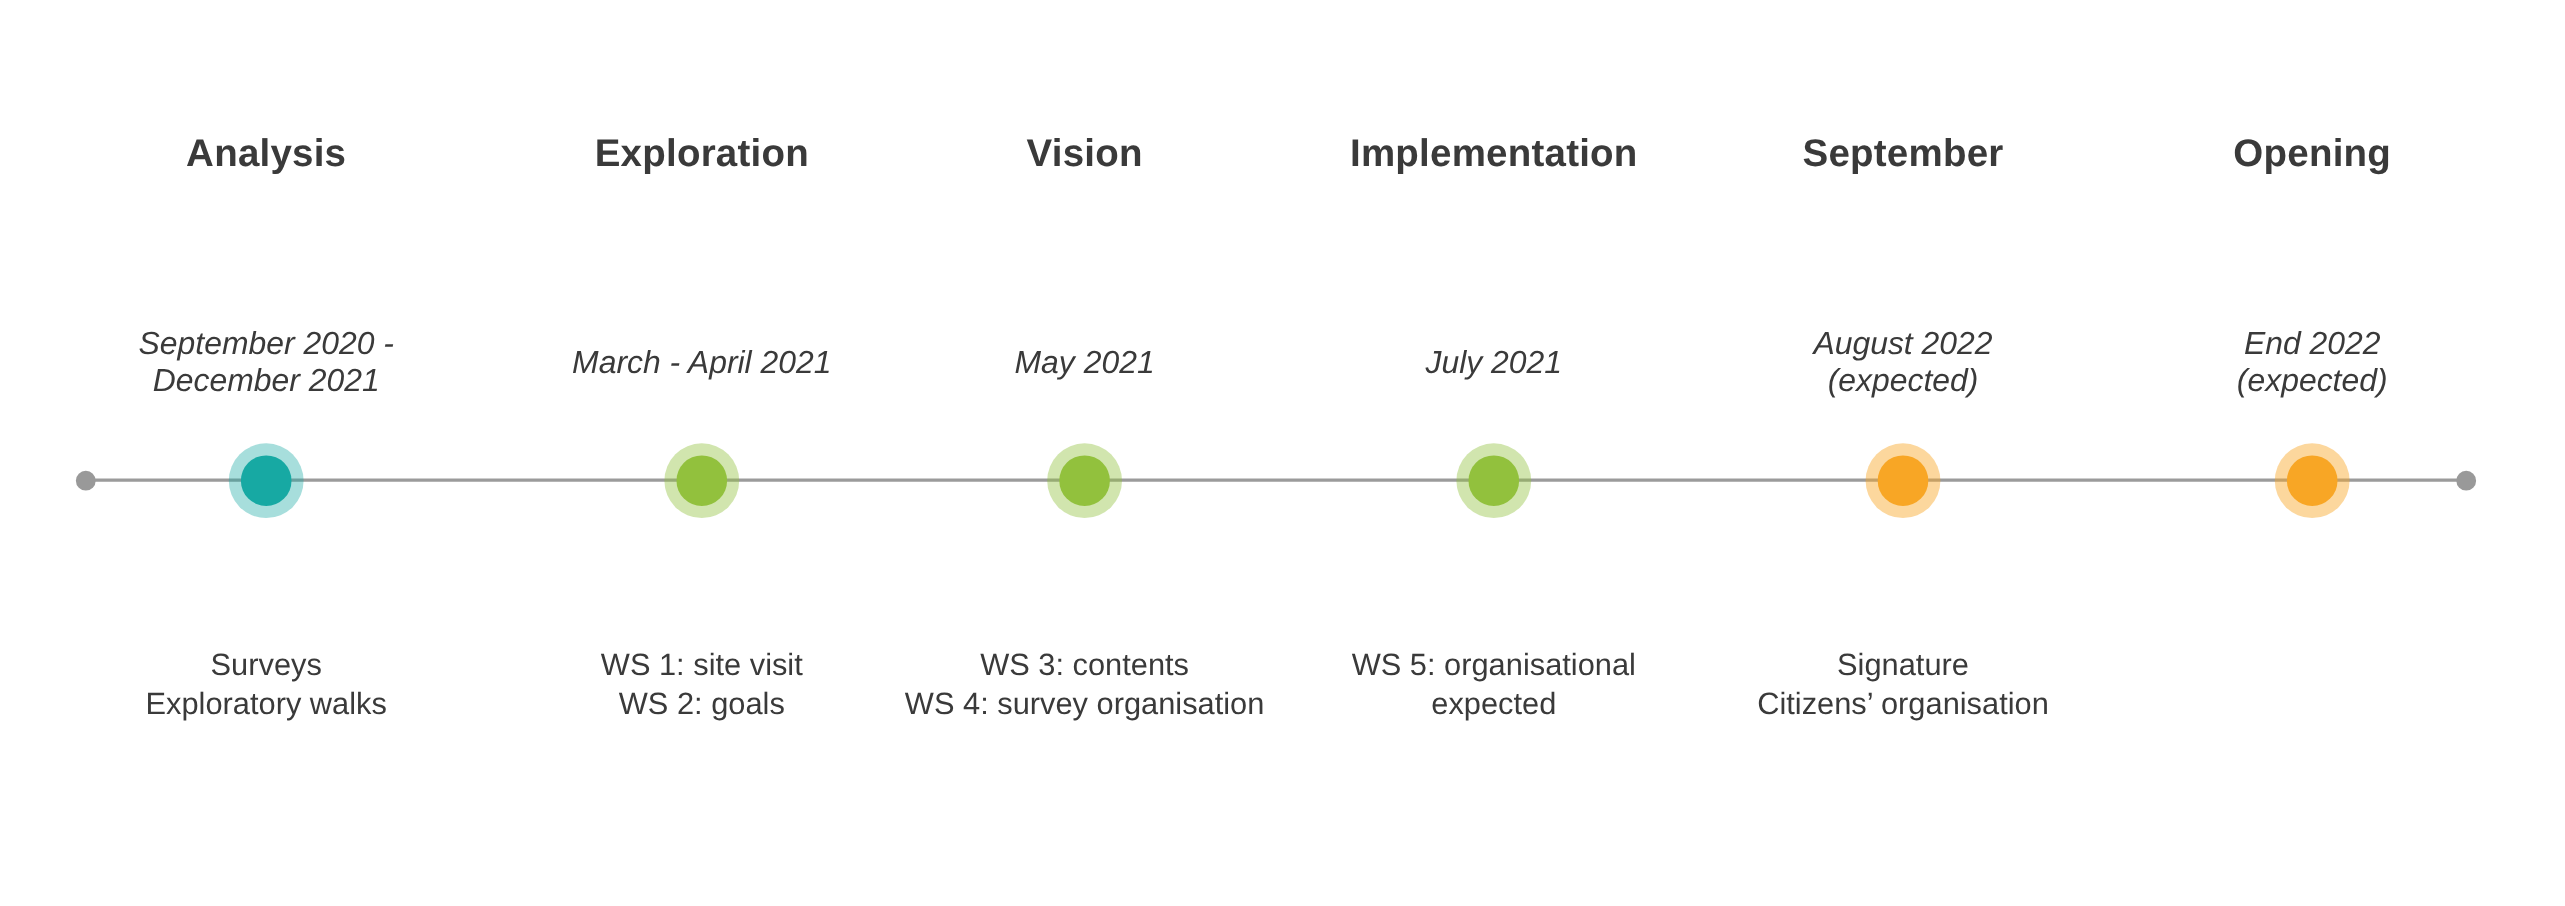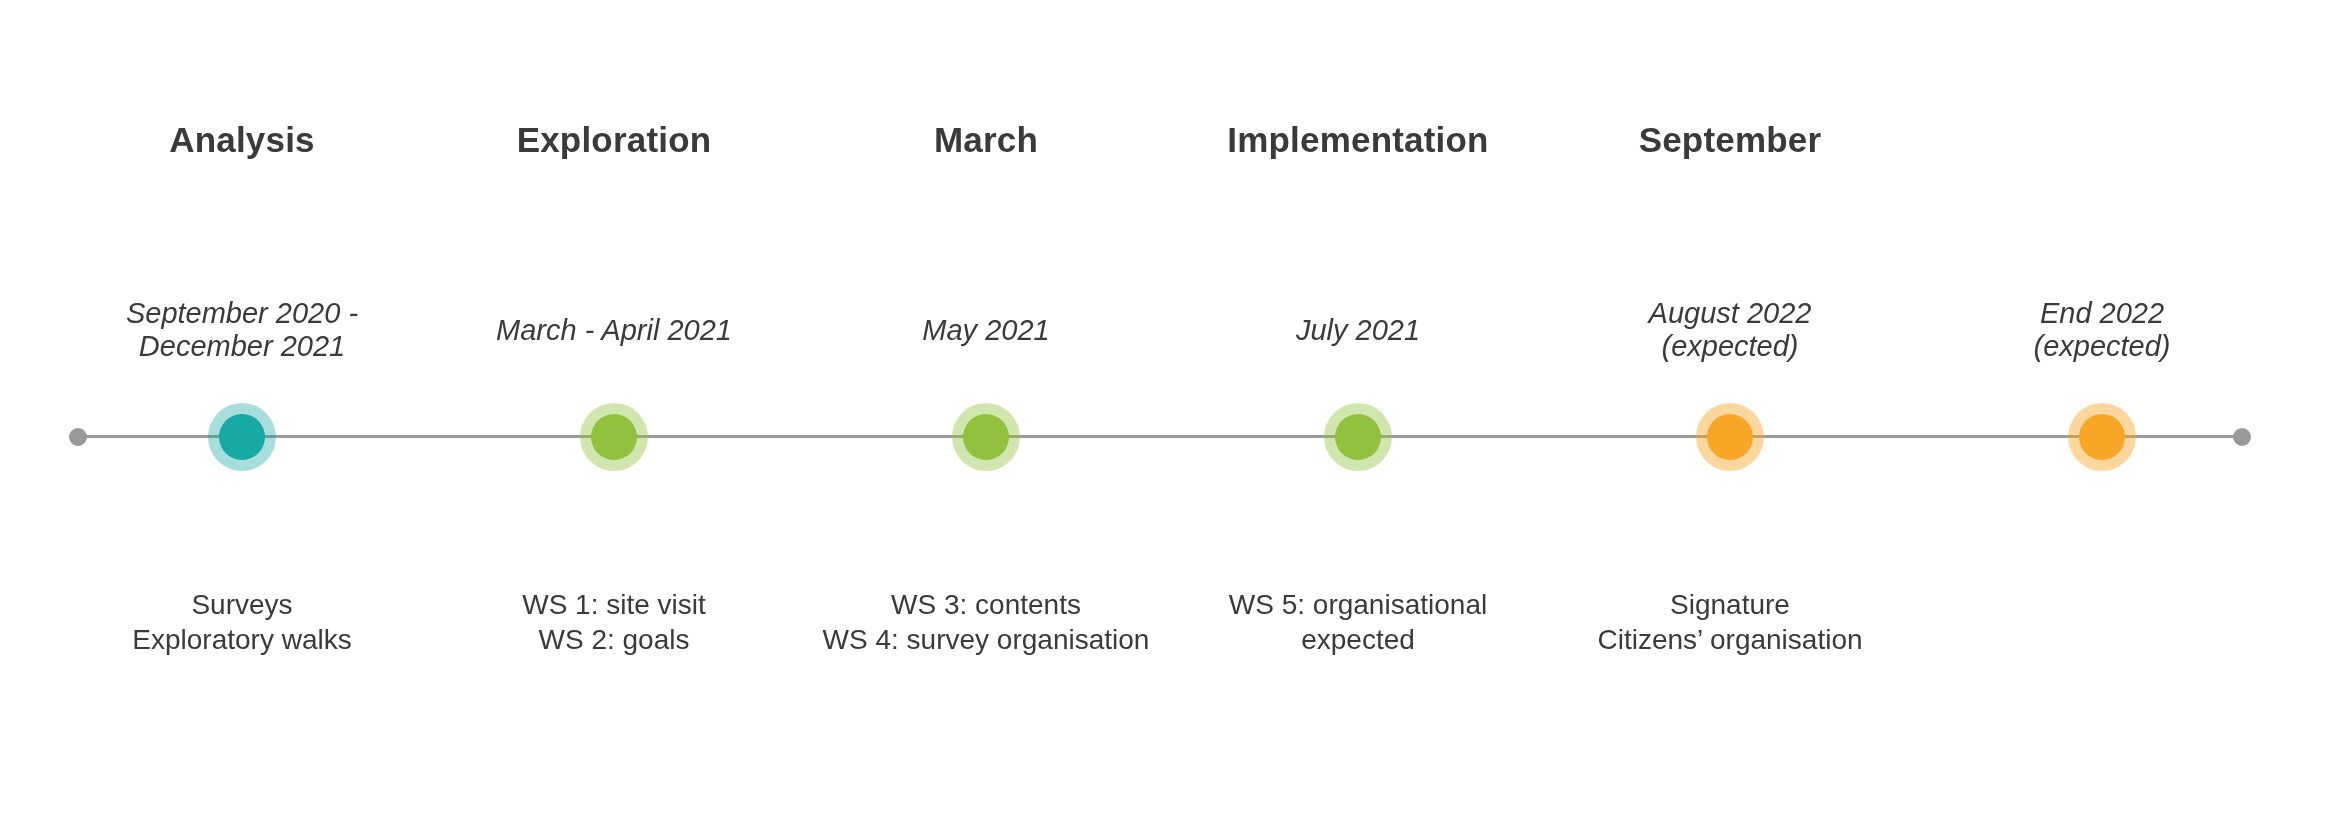--- a/index.html
+++ b/index.html
@@ -111,33 +111,33 @@
     <div class="phase-date">September 2020 -
 December 2021</div>
     <div class="phase-dot">
       <div class="dot-halo" style="background-color: rgba(23, 169, 163, 0.38);"></div>
       <div class="dot-core" style="background-color: rgb(23, 169, 163);"></div>
     </div>
     <div class="phase-desc">Surveys
 Exploratory walks</div>
   </div>
 
-  <div class="phase" style="left:428px">
+  <div class="phase" style="left:452px">
     <div class="phase-title">Exploration</div>
     <div class="phase-date">March - April 2021</div>
     <div class="phase-dot">
       <div class="dot-halo" style="background-color: rgba(146, 193, 61, 0.42);"></div>
       <div class="dot-core" style="background-color: rgb(146, 193, 61);"></div>
     </div>
     <div class="phase-desc">WS 1: site visit
 WS 2: goals</div>
   </div>
 
   <div class="phase" style="left:800px">
-    <div class="phase-title">March</div>
+    <div class="phase-title">Vision</div>
     <div class="phase-date">May 2021</div>
     <div class="phase-dot">
       <div class="dot-halo" style="background-color: rgba(146, 193, 61, 0.42);"></div>
       <div class="dot-core" style="background-color: rgb(146, 193, 61);"></div>
     </div>
     <div class="phase-desc">WS 3: contents
 WS 4: survey organisation</div>
   </div>
 
   <div class="phase" style="left:1172px">
@@ -157,20 +157,21 @@
 (expected)</div>
     <div class="phase-dot">
       <div class="dot-halo" style="background-color: rgba(248, 166, 37, 0.45);"></div>
       <div class="dot-core" style="background-color: rgb(248, 166, 37);"></div>
     </div>
     <div class="phase-desc">Signature
 Citizens’ organisation</div>
   </div>
 
   <div class="phase" style="left:1916px">
+    <div class="phase-title">Opening</div>
     <div class="phase-date">End 2022
 (expected)</div>
     <div class="phase-dot">
       <div class="dot-halo" style="background-color: rgba(248, 166, 37, 0.45);"></div>
       <div class="dot-core" style="background-color: rgb(248, 166, 37);"></div>
     </div>
     <div class="phase-desc"></div>
   </div>
 
 </div>

